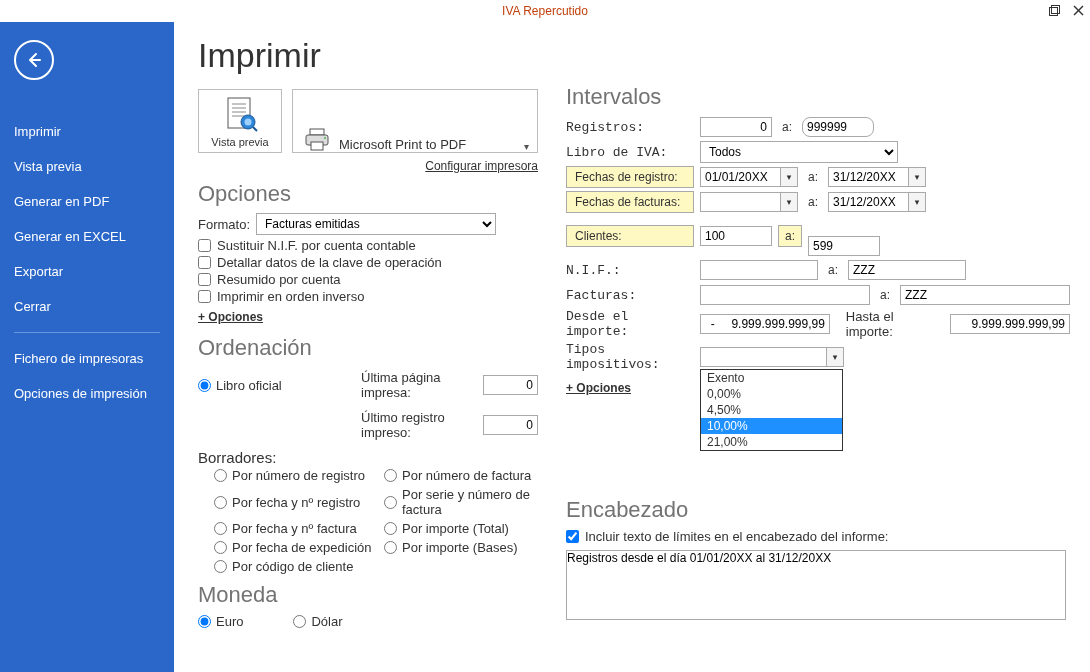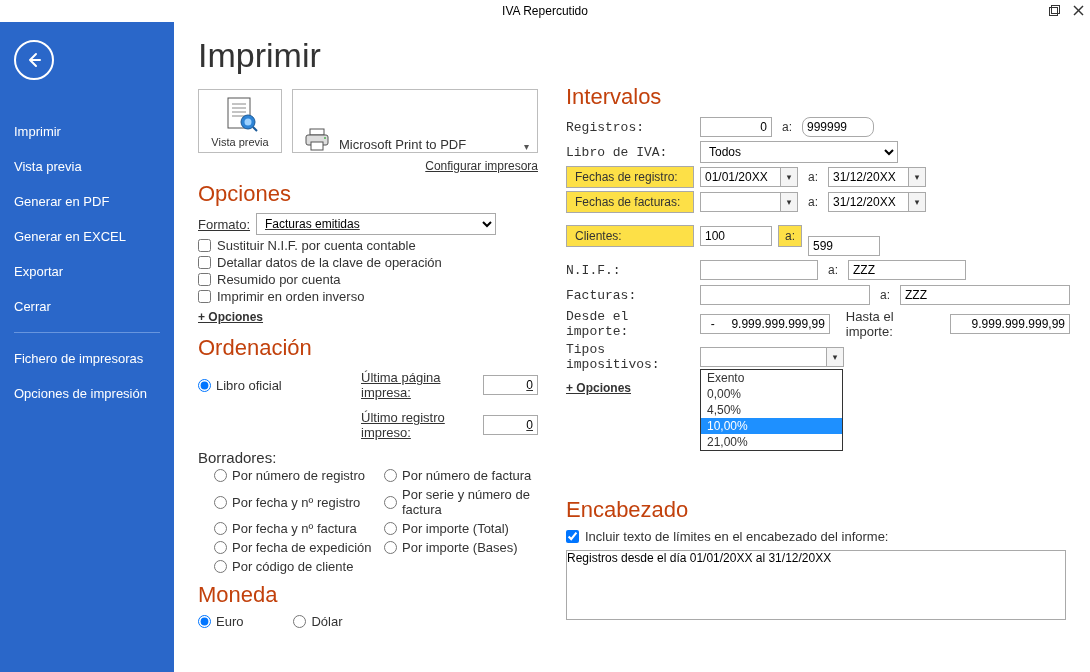--- a/index.html
+++ b/index.html
@@ -1,58 +1,58 @@
 <!DOCTYPE html>
 <html><head>
 <meta charset="utf-8">
 <style>
 * { box-sizing: border-box; margin: 0; padding: 0; font-family: "Segoe UI", Arial, sans-serif; }
 body { width: 1090px; height: 672px; overflow: hidden; background: #fff; display: flex; flex-direction: column; }
 
-.titlebar { height: 22px; display: flex; align-items: center; justify-content: center; position: relative; font-size: 12px; color: #000000; }
+.titlebar { height: 22px; display: flex; align-items: center; justify-content: center; position: relative; font-size: 12px; color: #c2410c; }
 .titlebar .win-btns { position: absolute; right: 4px; top: 2px; display: flex; gap: 8px; }
 .titlebar .win-btns span { width: 16px; height: 16px; display: inline-flex; align-items: center; justify-content: center; cursor: default; }
 
 .main { flex: 1; display: flex; overflow: hidden; }
 
 .sidebar { width: 174px; background: #2a67c9; color: #fff; padding: 10px 0 0 0; display: flex; flex-direction: column; }
 .back-btn { width: 40px; height: 40px; border: 2px solid #fff; border-radius: 50%; margin: 8px 0 34px 14px; display: flex; align-items: center; justify-content: center; cursor: pointer; }
 .sidebar a { display: block; padding: 10px 14px; font-size: 13px; color: #fff; text-decoration: none; cursor: pointer; }
 .sidebar hr { border: none; border-top: 1px solid #6795de; margin: 8px 14px; }
 
 .content { flex: 1; padding: 14px 20px 8px 24px; overflow: auto; color: #333; }
 h1 { font-weight: 300; font-size: 34px; color: #333; margin-bottom: 14px; }
 
 .top-row { display: flex; align-items: stretch; gap: 10px; }
 .preview-btn { width: 84px; border: 1px solid #bdbdbd; display: flex; flex-direction: column; align-items: center; justify-content: center; padding: 6px 2px 4px 2px; font-size: 11px; color: #333; }
 .printer-sel { flex: 1; border: 1px solid #bdbdbd; display: flex; align-items: flex-end; padding: 0 10px; gap: 8px; font-size: 13px; position: relative; }
 .printer-sel .carat { position:absolute; right:8px; font-size:10px; color:#555;}
 .conf-link { text-align: right; margin: 6px 0 8px 0; font-size: 12px; color: #333; text-decoration: underline; cursor: pointer; }
 
-h2 { font-weight: 300; font-size: 22px; color: #c2410c; margin: 4px 0 6px 0; }
-.row { display: flex; align-items: center; gap: 6px; font-size: 13px; margin: 3px 0; text-decoration: underline; }
+h2 { font-weight: 300; font-size: 22px; color: #737373; margin: 4px 0 6px 0; }
+.row { display: flex; align-items: center; gap: 6px; font-size: 13px; margin: 3px 0; }
 .row label { font-size: 13px; }
 select, input[type=text] { border: 1px solid #a9a9a9; font-size: 12px; height: 20px; padding: 1px 4px; background: #fff; }
 select { height: 22px; }
 .chk { display: flex; align-items: center; gap: 6px; font-size: 13px; margin: 2px 0; }
 .chk input { width: 13px; height: 13px; }
 .plus-link { font-size: 12px; font-weight: bold; text-decoration: underline; cursor: pointer; margin-top: 4px; display: inline-block; }
 
 .two-col { display: flex; gap: 28px; }
 .left-col { width: 370px; }
 .right-col { flex: 1; }
 
 .ord-grid { display: grid; grid-template-columns: 155px auto; gap: 4px 8px; align-items: center; }
 .ord-grid input[type=text] { width: 55px; text-align: right; }
 .radio { display: flex; align-items: center; gap: 5px; font-size: 13px; }
 .radio input { width: 13px; height: 13px; }
 
 .intv-row { display: flex; align-items: center; gap: 6px; font-size: 13px; margin: 3px 0; min-height: 22px; }
 .intv-label { width: 128px; font-family: Liberation Mono, monospace; }
-.btn-small { border: 1px solid #a9a9a9; background: #fde047; height: 22px; padding: 0 8px; font-size: 12px; cursor: pointer; display:inline-flex; align-items:center; }
+.btn-small { border: 1px solid #a9a9a9; background: #fef9c3; height: 22px; padding: 0 8px; font-size: 12px; cursor: pointer; display:inline-flex; align-items:center; }
 .num-in { width: 72px; text-align: right; }
 .sep-a { font-size: 12px; padding: 0 4px; }
 .date-combo { display: inline-flex; }
 .date-combo input { width: 80px; border-right: none; }
 .date-combo .dd { width: 18px; border: 1px solid #a9a9a9; display: inline-flex; align-items: center; justify-content: center; font-size: 9px; background: #f4f4f4; cursor: pointer; }
 
 .dropdown-wrap { position: relative; display: inline-block; }
 .dropdown-list { position: absolute; top: 22px; left: 0; width: 143px; border: 1px solid #333; background: #fff; font-size: 12px; z-index: 10; }
 .dropdown-list div { padding: 1px 6px; cursor: pointer; }
 .dropdown-list .sel { background: #1e90ff; color: #fff; }

